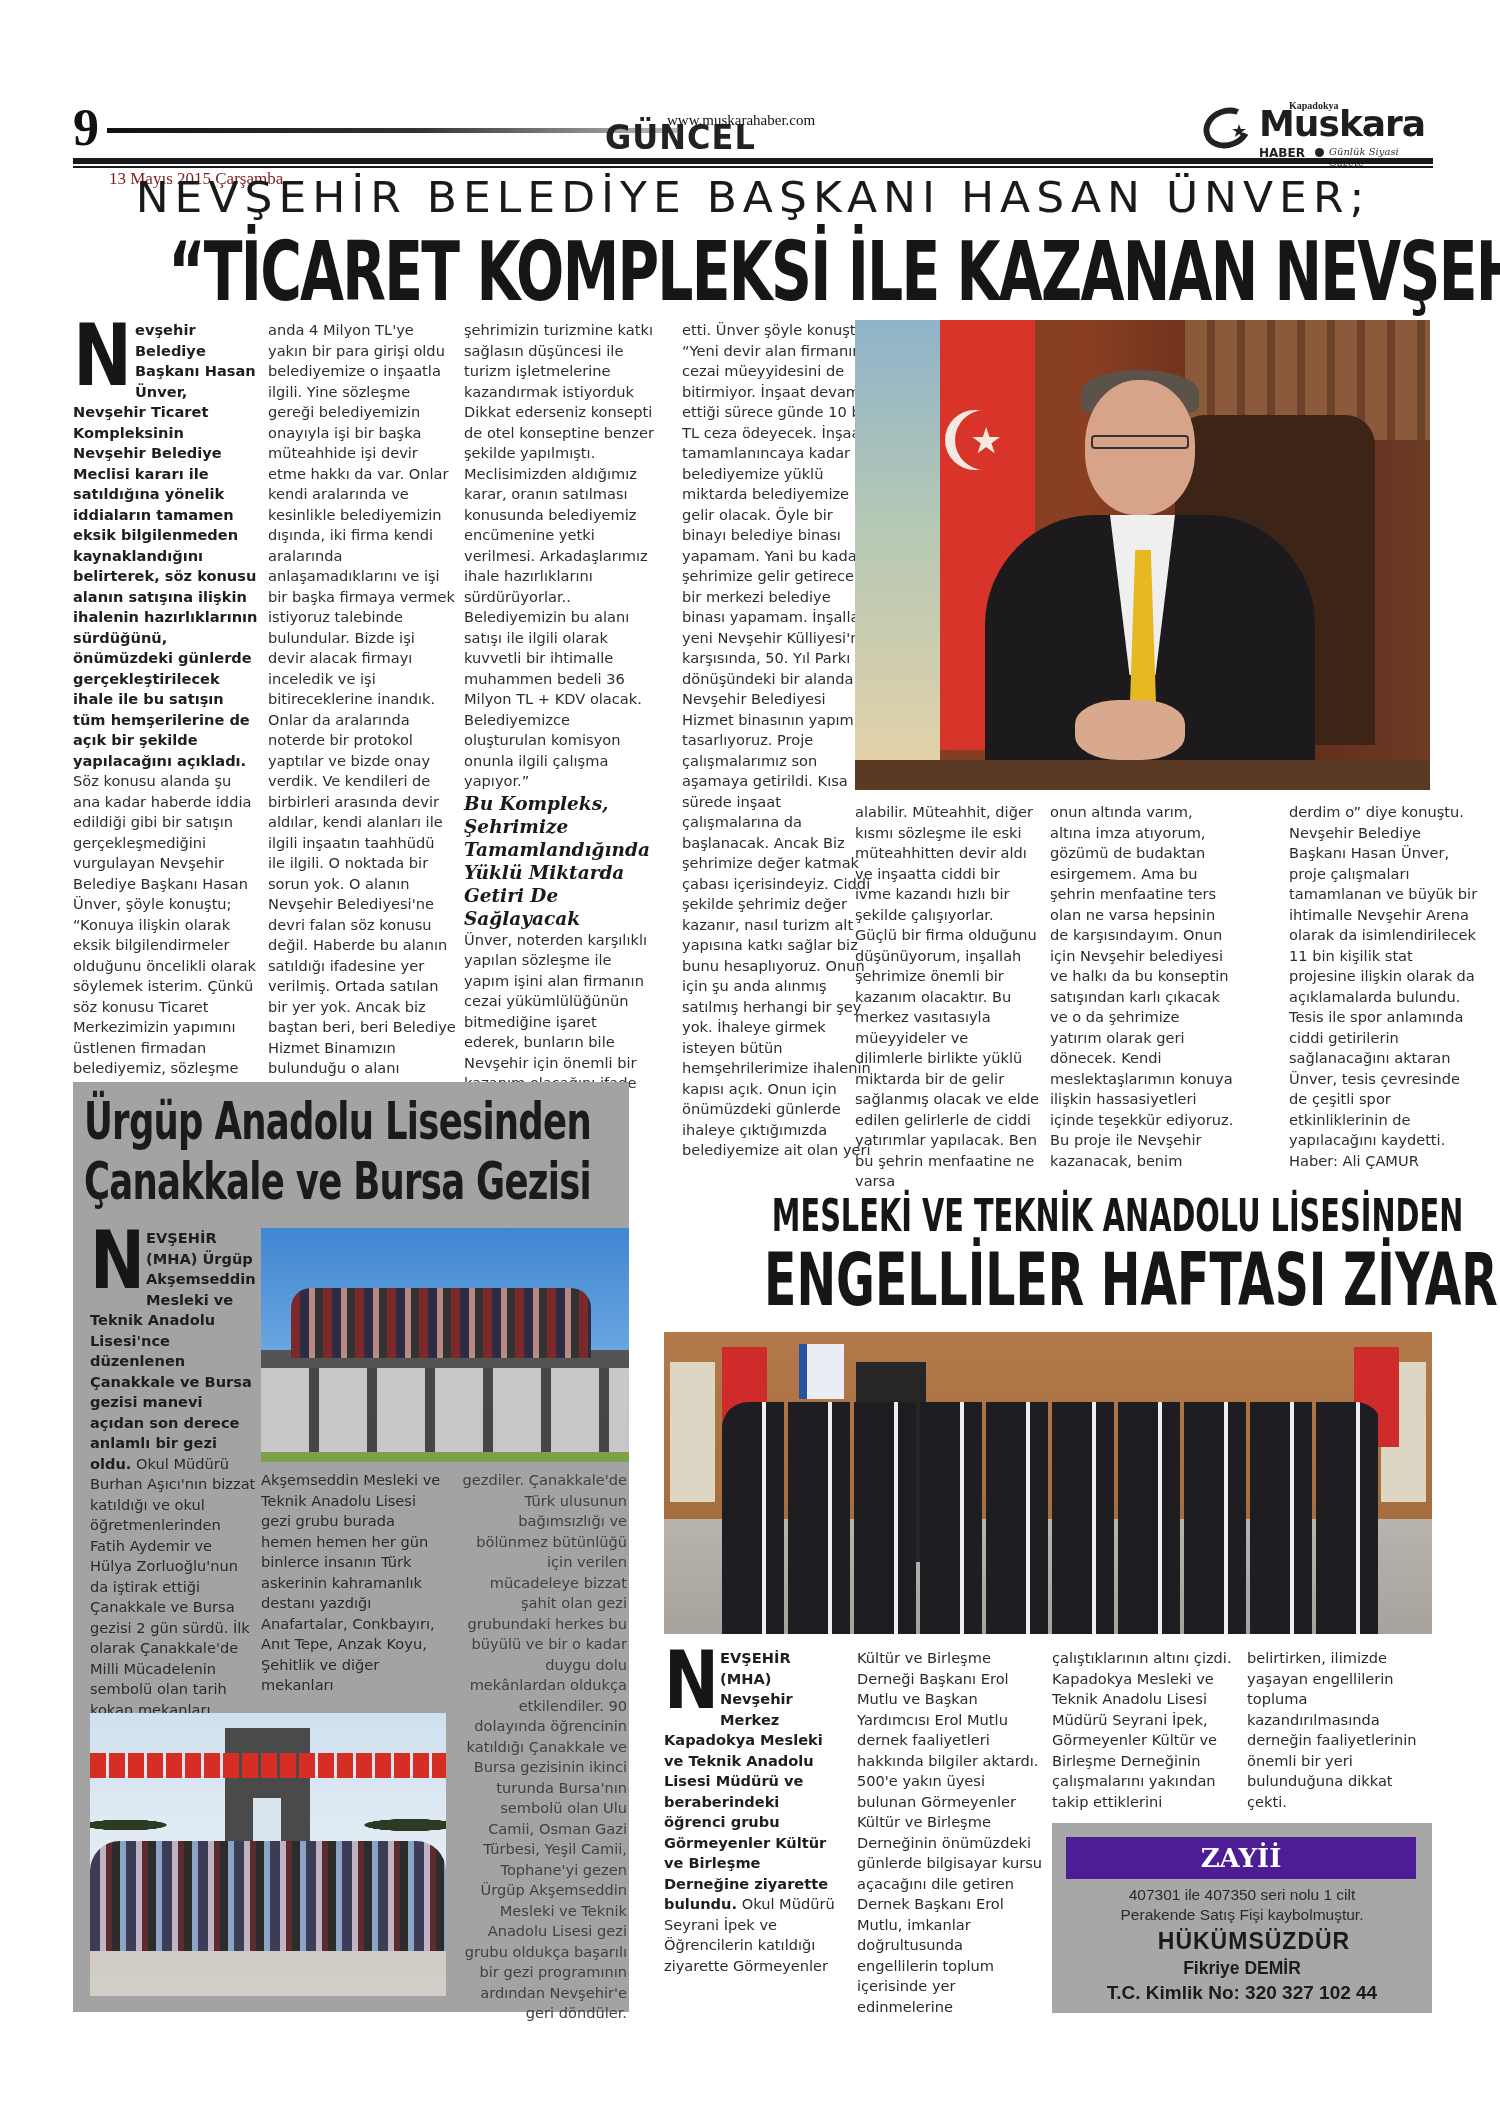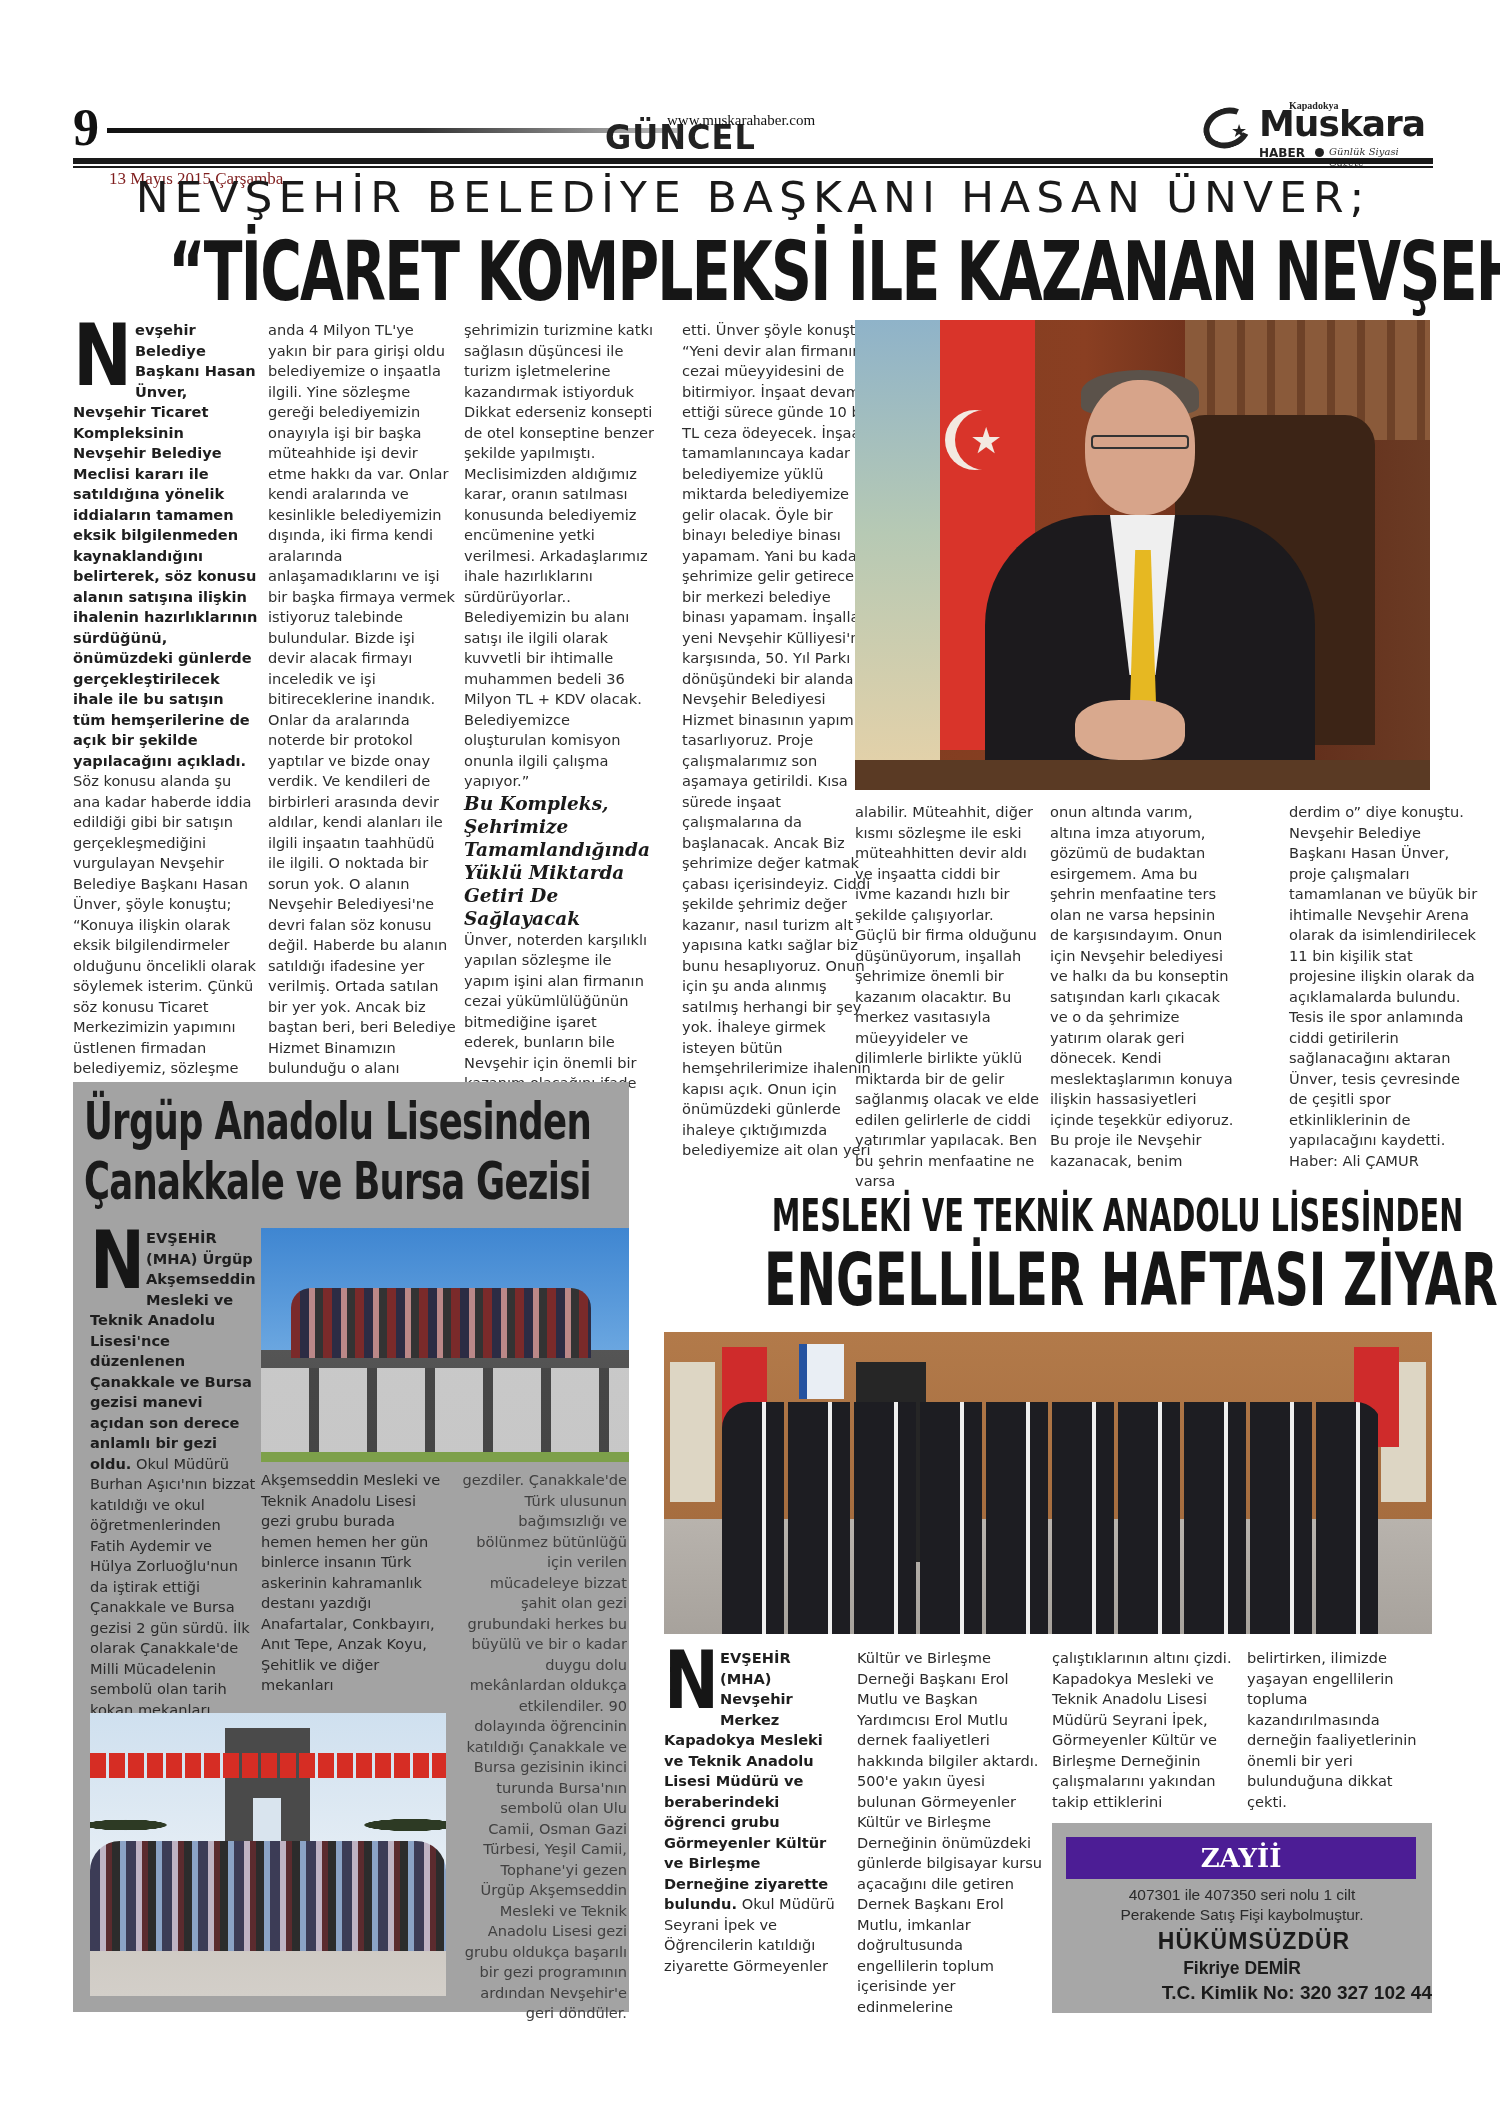--- a/index.html
+++ b/index.html
@@ -77,21 +77,21 @@
   .visit-photo .door { position: absolute; left: 192px; top: 30px; width: 70px; height: 200px; background: #262626; }
   .visit-photo .people { position: absolute; left: 58px; top: 70px; width: 660px; height: 232px; background: repeating-linear-gradient(90deg, #1d1d22 0 40px, #efefef 40px 44px, #1d1d22 44px 62px, transparent 62px 66px); border-radius: 26px 26px 0 0; }
 
   .zayi-box { position: absolute; left: 1052px; top: 1823px; width: 380px; height: 190px; background: #a7a7a7; }
   .zayi-title { position: absolute; left: 1066px; top: 1837px; width: 350px; height: 42px; background: #4c1d95; color: #fff; text-align: center; font-family: "DejaVu Serif", serif; font-weight: bold; font-size: 26px; line-height: 42px; }
   .zayi-line { position: absolute; left: 1052px; width: 380px; text-align: center; color: #2a2a2a; }
   .zayi-l1 { top: 1886px; font-size: 15.5px; }
   .zayi-l2 { top: 1906px; font-size: 15.5px; }
   .zayi-l3 { top: 1928px; font-size: 23px; font-weight: bold; color: #1b1b1b; letter-spacing: 1px; padding-left: 24px; }
   .zayi-l4 { top: 1958px; font-size: 17.5px; font-weight: bold; color: #1b1b1b; }
-  .zayi-l5 { top: 1982px; font-size: 19px; font-weight: bold; color: #1b1b1b; text-align: right; }
+  .zayi-l5 { top: 1982px; font-size: 19px; font-weight: bold; color: #1b1b1b; }
 </style>
 </head>
 <body>
 
 <header class="masthead">
   <div class="page-num">9</div>
   <div class="mast-line"></div>
   <div class="date">13 Mayıs 2015 Çarşamba</div>
   <div class="guncel">GÜNCEL</div>
   <div class="guncel-url">www.muskarahaber.com</div>

